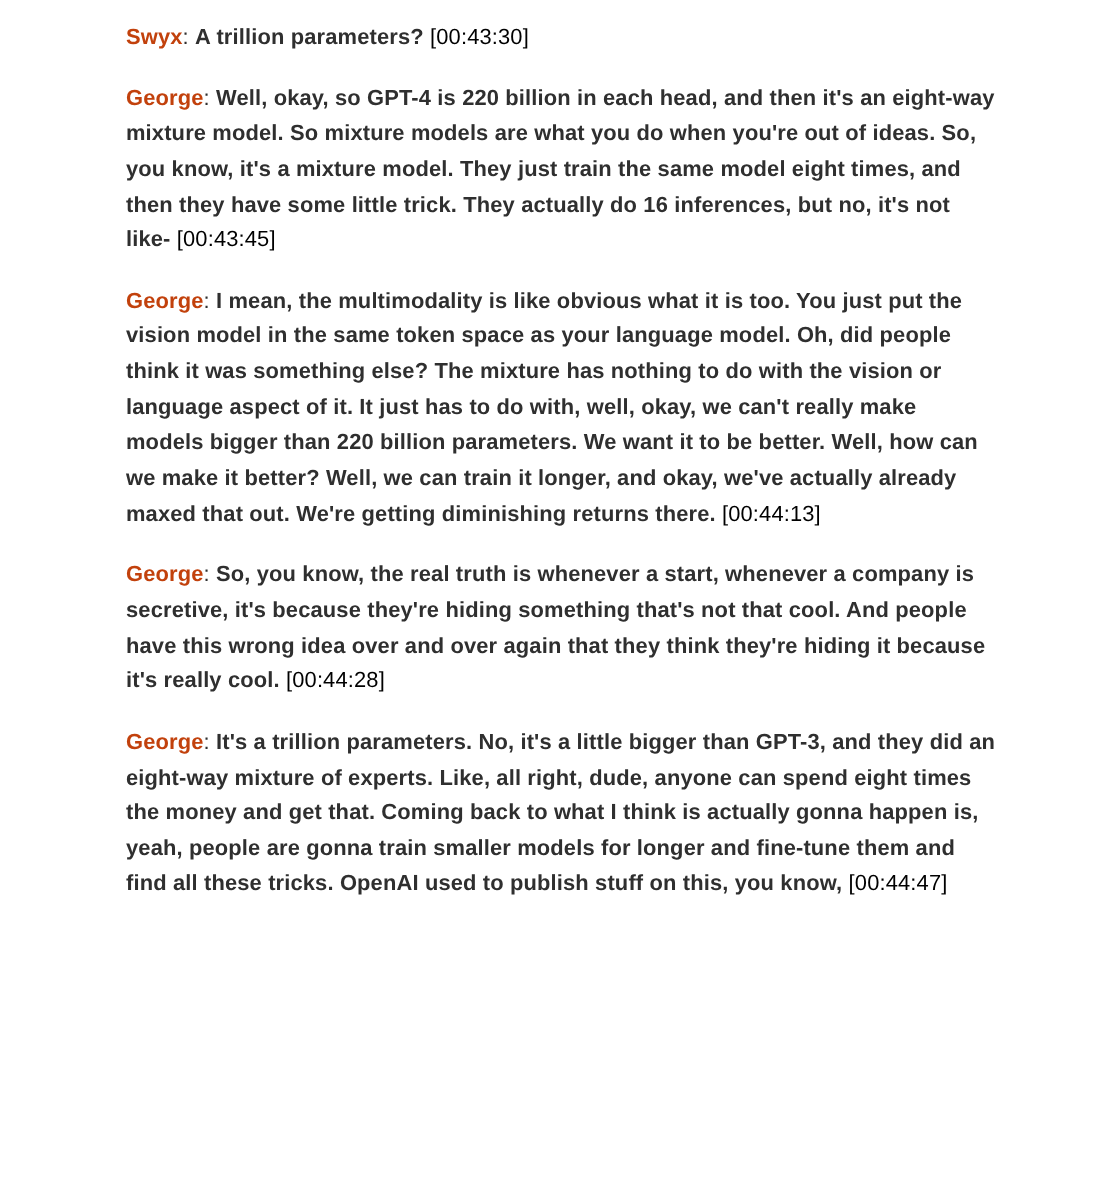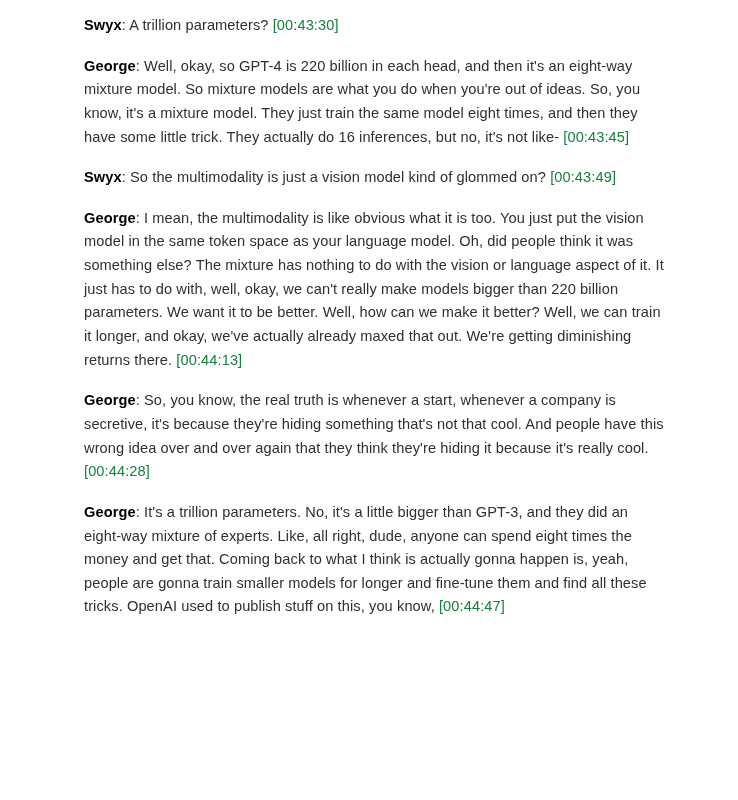--- a/index.html
+++ b/index.html
@@ -21,34 +21,33 @@
   .turn {
     margin: 0 0 17px 0;
     font-size: 14.6px;
     line-height: 1.62;
     color: #2f2f2f;
     text-align: left;
     letter-spacing: 0.1px;
   }
   .speaker {
     font-weight: bold;
-    color: #000000;
+    color: #c2410c;
   }
   .text {
-    font-weight: normal;
+    font-weight: bold;
   }
   .timestamp {
     font-weight: normal;
-    color: #15803d;
+    color: #000000;
     white-space: nowrap;
   }
 </style>
 </head>
 <body>
 
 <div id="transcript">
     <p class="turn"><span class="speaker">Swyx</span><span class="separator">: </span><span class="text">A trillion parameters?</span> <span class="timestamp">[00:43:30]</span></p>
     <p class="turn"><span class="speaker">George</span><span class="separator">: </span><span class="text">Well, okay, so GPT-4 is 220 billion in each head, and then it's an eight-way mixture model. So mixture models are what you do when you're out of ideas. So, you know, it's a mixture model. They just train the same model eight times, and then they have some little trick. They actually do 16 inferences, but no, it's not like-</span> <span class="timestamp">[00:43:45]</span></p>
-    <p class="turn"><span class="speaker">Swyx</span><span class="separator">: </span><span class="text">So the multimodality is just a vision model kind of glommed on?</span> <span class="timestamp">[00:43:49]</span></p>
     <p class="turn"><span class="speaker">George</span><span class="separator">: </span><span class="text">I mean, the multimodality is like obvious what it is too. You just put the vision model in the same token space as your language model. Oh, did people think it was something else? The mixture has nothing to do with the vision or language aspect of it. It just has to do with, well, okay, we can't really make models bigger than 220 billion parameters. We want it to be better. Well, how can we make it better? Well, we can train it longer, and okay, we've actually already maxed that out. We're getting diminishing returns there.</span> <span class="timestamp">[00:44:13]</span></p>
     <p class="turn"><span class="speaker">George</span><span class="separator">: </span><span class="text">So, you know, the real truth is whenever a start, whenever a company is secretive, it's because they're hiding something that's not that cool. And people have this wrong idea over and over again that they think they're hiding it because it's really cool.</span> <span class="timestamp">[00:44:28]</span></p>
     <p class="turn"><span class="speaker">George</span><span class="separator">: </span><span class="text">It's a trillion parameters. No, it's a little bigger than GPT-3, and they did an eight-way mixture of experts. Like, all right, dude, anyone can spend eight times the money and get that. Coming back to what I think is actually gonna happen is, yeah, people are gonna train smaller models for longer and fine-tune them and find all these tricks. OpenAI used to publish stuff on this, you know,</span> <span class="timestamp">[00:44:47]</span></p>
   </div>
 
 </body></html>

